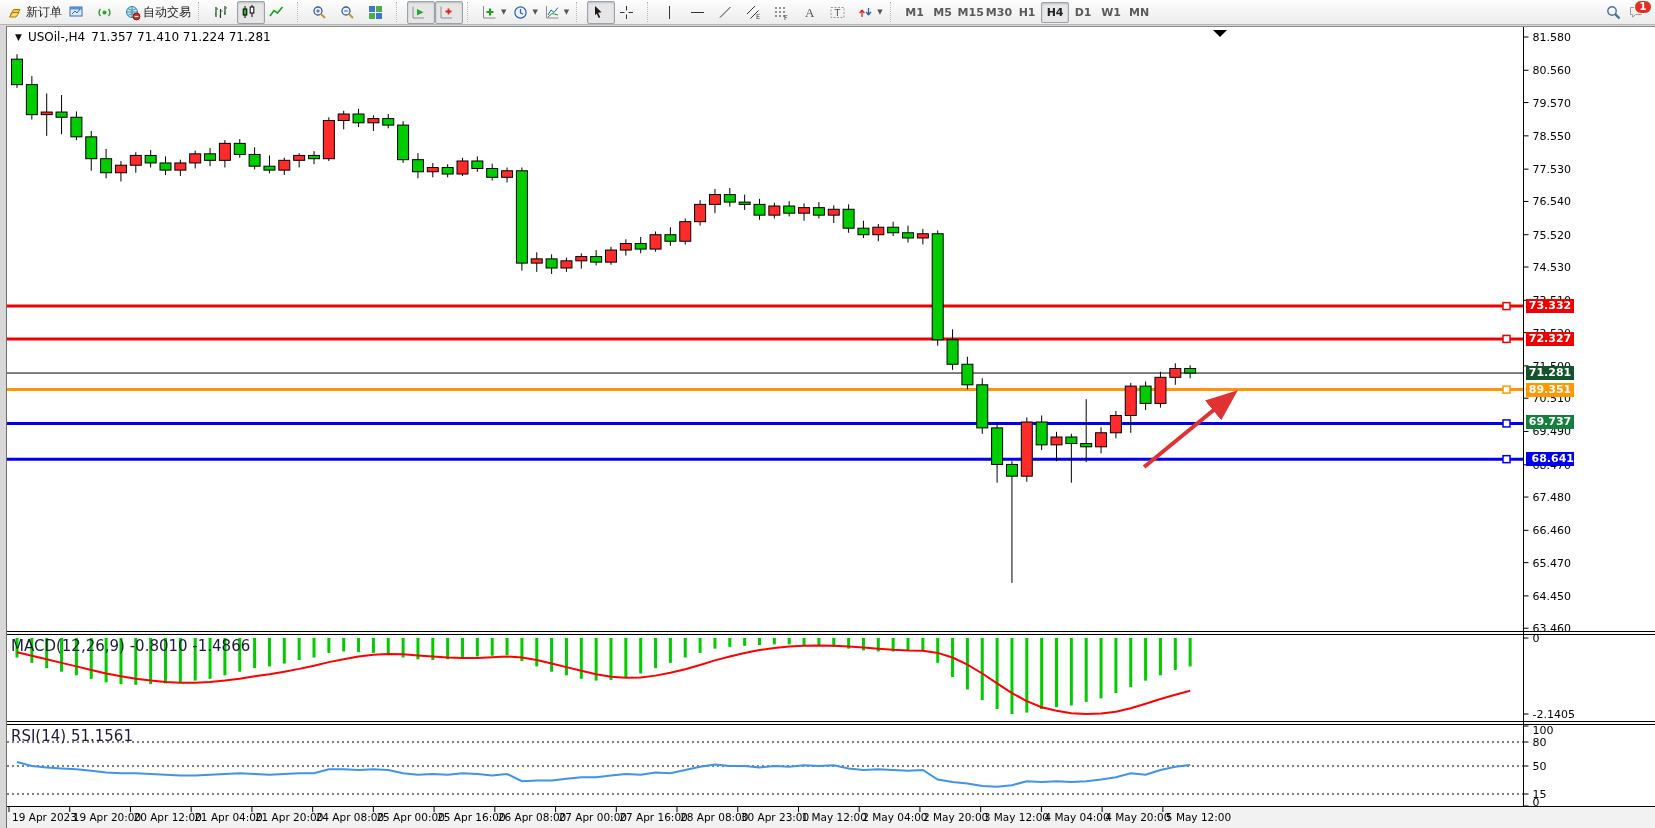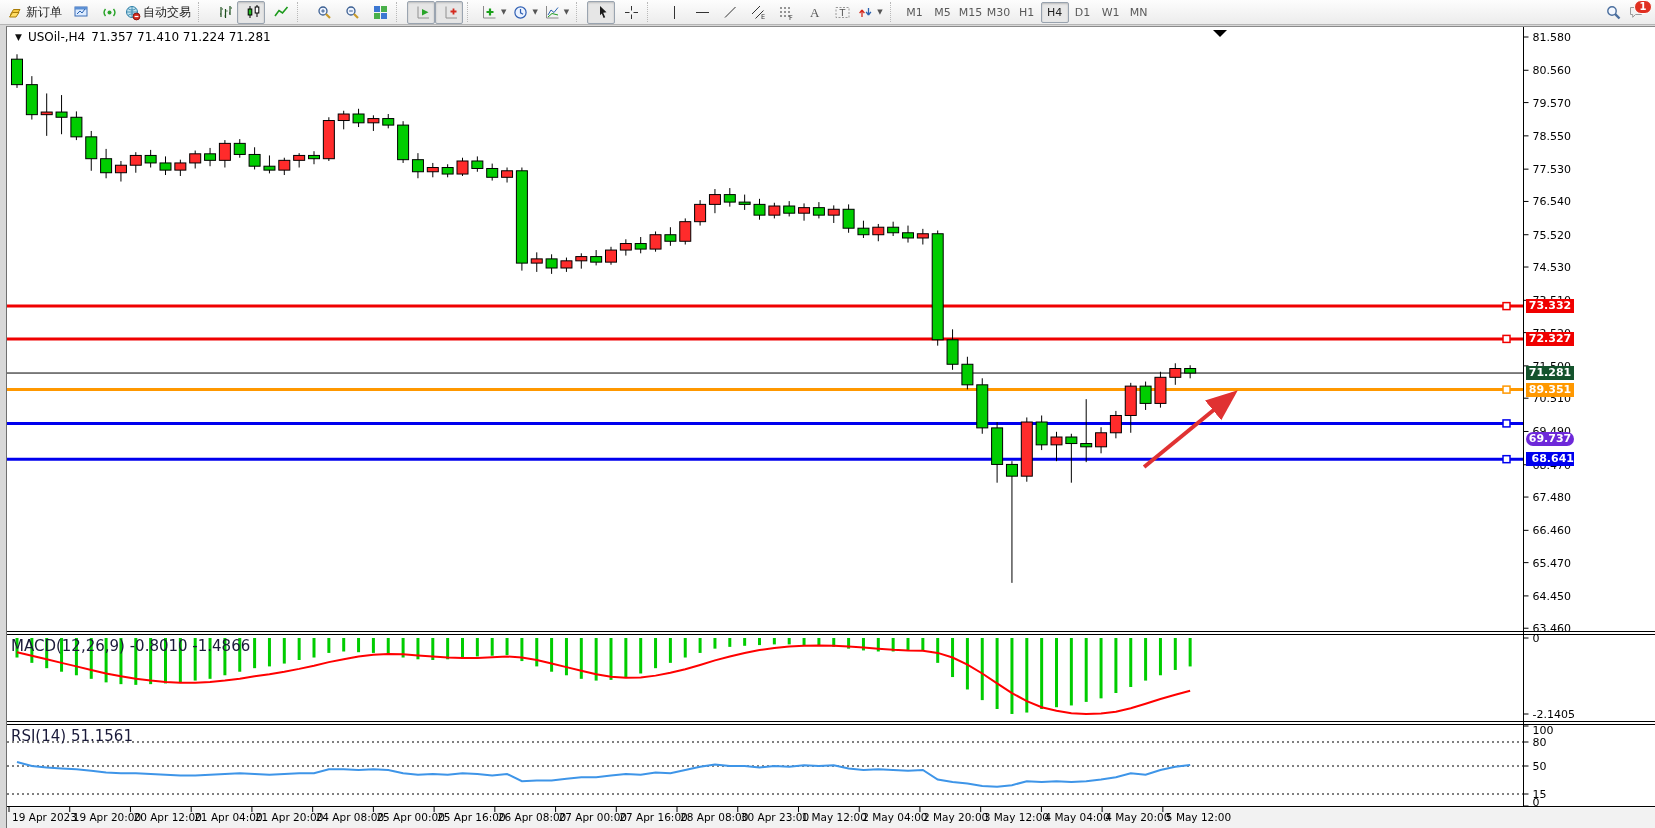--- a/index.html
+++ b/index.html
@@ -10,31 +10,31 @@
     -webkit-font-smoothing:antialiased;
   }
   
   #toolbar{
     position:absolute;left:0;top:0;width:1655px;height:25px;
     background:linear-gradient(#fdfdfd,#ececec);
     border-bottom:1px solid #b5b5b5;
     display:flex;align-items:center;padding:0 4px;box-sizing:border-box;
   }
   .tbtn{
-    height:21px;min-width:22px;display:flex;align-items:center;justify-content:flex-end;
+    height:21px;min-width:22px;display:flex;align-items:center;justify-content:flex-start;
     border:1px solid transparent;border-radius:2px;padding:0 2px;gap:2px;
     color:#333;font-size:12px;white-space:nowrap;cursor:default;background:transparent;
   }
   .tbtn.active{background:#e6e6e6;border:1px solid #9aa4b0;box-shadow:inset 0 1px 2px rgba(0,0,0,.18);}
   .tbtn .lbl{font-size:12px;color:#222;}
   .tbtn .dd{font-size:7px;color:#555;margin-left:1px;}
   .tsep{width:7px;height:20px;border-left:1px dotted #b9b9b9;margin:0 3px 0 4px;}
   .tfbtn{
     height:19px;min-width:26px;display:flex;align-items:center;justify-content:center;
-    font-size:11px;font-weight:normal;color:#5a5a5a;border:1px solid transparent;border-radius:2px;
+    font-size:11px;font-weight:bold;color:#5a5a5a;border:1px solid transparent;border-radius:2px;
   }
   .tfbtn.active{background:#e8e8e8;border:1px solid #98a2ae;box-shadow:inset 0 1px 2px rgba(0,0,0,.2);color:#222;}
   #tb-right{margin-left:auto;display:flex;align-items:center;gap:6px;padding-right:6px;}
   #notif{position:relative;}
   #notif .badge{
     position:absolute;top:-4px;right:-7px;background:#e03021;color:#fff;border-radius:8px;
     font-size:10px;font-weight:bold;line-height:12px;min-width:12px;text-align:center;padding:0 2px;
     border:1px solid #fff;
   }
   .icon16{width:17px;height:17px;display:block;}
@@ -677,16 +677,16 @@
     <span>71.357 71.410 71.224 71.281</span>
   </div>
 
   <div class="ind-label" id="macd-label">MACD(12,26,9) -0.8010 -1.4866</div>
   <div class="ind-label" id="rsi-label">RSI(14) 51.1561</div>
   <div id="badges">
       <div class="pbadge" style="top: 272.116px; background: rgb(240, 0, 0);">73.332</div>
       <div class="pbadge" style="top: 304.907px; background: rgb(240, 0, 0);">72.327</div>
       <div class="pbadge" style="top: 339.036px; background: #14532d;">71.281</div>
       <div class="pbadge" style="top: 355.611px; background: rgb(255, 152, 0);">89.351</div>
-      <div class="pbadge" style="top: 405px; background: #6d28d9; border-radius: 7px;">69.737</div>
+      <div class="pbadge" style="top: 388px; background: #15803d;">69.737</div>
       <div class="pbadge" style="top: 425.174px; background: rgb(0, 0, 238); text-align: right;">68.641</div>
     </div>
 </div>
 
 </body></html>

